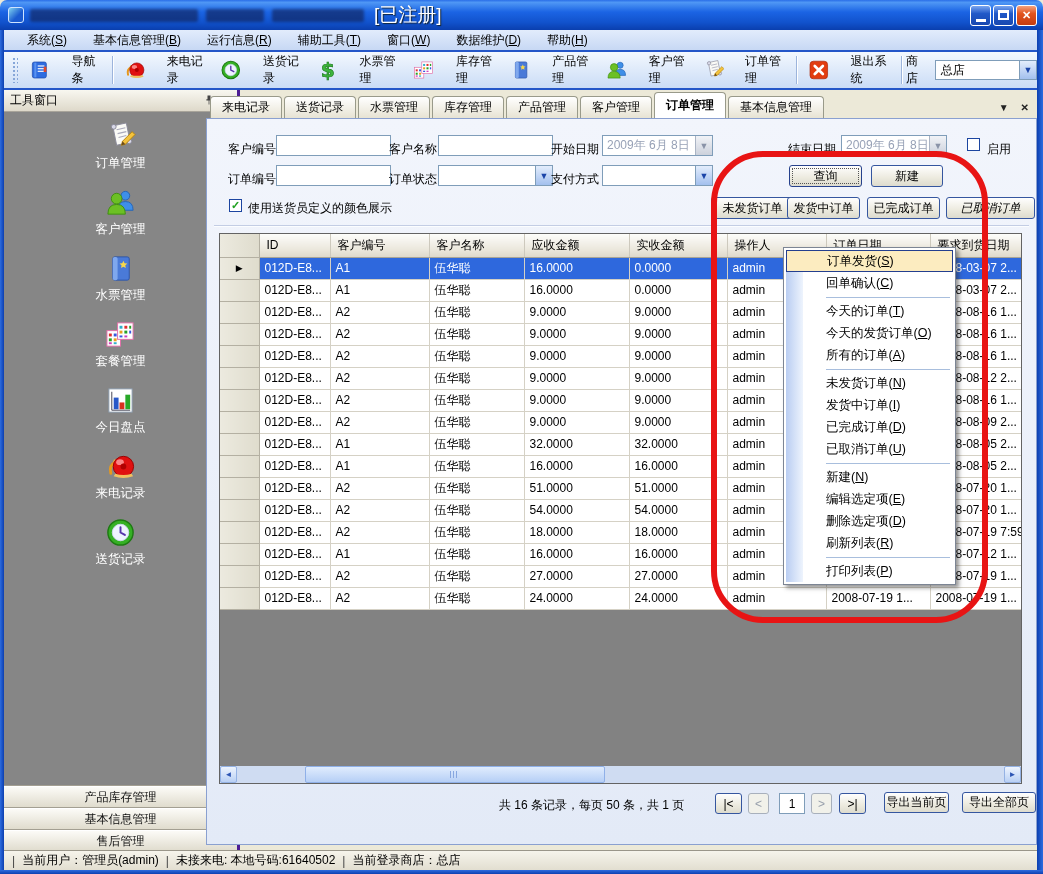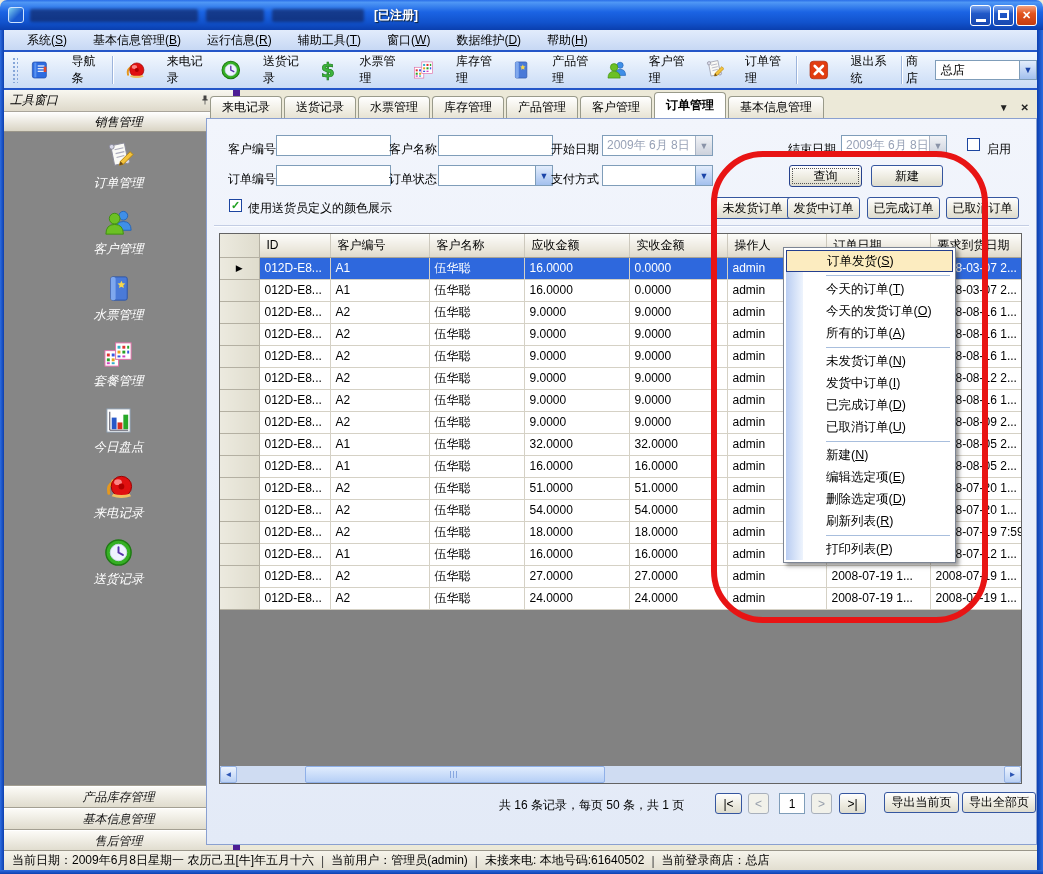--- a/index.html
+++ b/index.html
@@ -8,21 +8,21 @@
   .win { position:relative; width:1043px; height:874px; background:#ece9d8; overflow:hidden; }
 
   
   .titlebar { position:absolute; left:0; top:0; width:1043px; height:30px;
     background:linear-gradient(180deg,#2a6ee8 0%,#4f97f5 8%,#1b64e4 40%,#1152cc 75%,#0a3fae 100%);
     border-radius:7px 7px 0 0; display:flex; align-items:center; padding:0 6px 0 8px; }
   .app-icon { width:16px; height:16px; border-radius:3px; margin-right:6px;
     background:linear-gradient(135deg,#7fd2f0,#1a5ad0 60%); border:1px solid #cfe4ff; }
   .title-redacted { display:flex; gap:8px; align-items:center; margin-right:10px; }
   .title-redacted i { display:block; height:13px; background:rgba(16,26,70,.55); border-radius:2px; filter:blur(1.5px); }
-  .title-badge { color:#fff; font-weight:bold; font-size:12px; text-shadow:1px 1px 1px #123; }
+  .title-badge { color:#fff; font-weight:normal; font-size:19px; text-shadow:1px 1px 1px #123; }
   .win-btns { margin-left:auto; display:flex; gap:2px; }
   .wb { width:21px; height:21px; border:1px solid #fff; border-radius:3px; display:flex; align-items:center; justify-content:center;
     background:linear-gradient(#7ba6f0,#2058c8 40%,#1848b0); color:#fff; font-size:11px; font-weight:bold; }
   .wb.min i { display:block; width:10px; height:3px; background:#fff; margin-top:10px; }
   .wb.max i { display:block; width:11px; height:10px; border:2px solid #fff; border-top-width:3px; }
   .wb.close { background:linear-gradient(#f4a27e,#e2531e 40%,#c43c10); }
   .frame-l { position:absolute; left:0; top:30px; bottom:0; width:4px; background:linear-gradient(90deg,#2d6cdf,#0c3fb0); }
   .frame-r { position:absolute; right:0; top:30px; bottom:0; width:6px; background:linear-gradient(90deg,#0c3fb0,#2d6cdf); }
   .frame-b { position:absolute; left:0; right:0; bottom:0; height:4px; background:linear-gradient(#2d6cdf,#0c3fb0); }
 
@@ -41,21 +41,21 @@
   #toolbar-items { display:flex; align-items:center; }
   .tb-item { display:flex; align-items:center; gap:21px; padding:2px 7px; cursor:default; }
   .tb-ico { width:26px; height:26px; }
   .tb-sep { width:1px; height:28px; background:#9cb4dc; box-shadow:1px 0 0 #fff; margin:0 4px; }
   .shop { display:flex; align-items:center; gap:7px; margin-left:0; }
   .shop-combo { width:112px; height:20px; background:#fff; border:1px solid #7f9db9; display:flex; align-items:center; padding-left:5px; }
   .combo-arrow { margin-left:auto; width:17px; height:100%; display:flex; align-items:center; justify-content:center;
     background:linear-gradient(#e3edfc,#a3c0ee); border-left:1px solid #7f9db9; color:#1a44a8; font-size:9px; }
 
   
-  .sidebar { position:absolute; left:4px; top:90px; width:236px; height:762px; background:#868686; border-right:7px solid #4c1d95;font-style:italic; }
+  .sidebar { position:absolute; left:4px; top:90px; width:236px; height:762px; background:#868686; border-right:3px solid #4c1d95; }
   .sb-header { height:22px; background:linear-gradient(#f8f7f0,#ded9ca); border-bottom:1px solid #a8a49a;
     display:flex; align-items:center; padding:0 6px; color:#000; }
   .sb-header .t { flex:1; }
   .sb-hbtn { width:15px; text-align:center; color:#333; font-size:11px; font-weight:bold; }
   .sb-section { height:20px; line-height:20px; text-align:center; background:linear-gradient(#ffffff,#d9d4c4);
     border-bottom:1px solid #9a968a; color:#000; }
   .sb-body { height:629px; display:flex; flex-direction:column; align-items:center; padding-top:9px; }
   .sb-item { display:flex; flex-direction:column; align-items:center; margin-bottom:15px; cursor:default; }
   .sb-ico { width:31px; height:31px; }
   .sb-lbl { margin-top:3px; color:#fff; font-size:12.5px; }
@@ -117,21 +117,21 @@
   
   .pg-summary { position:absolute; left:292px; top:678px; color:#000; }
   .pgn { position:absolute; top:674px; height:21px; }
   .pg-first { left:508px; width:27px; }
   .pg-prev  { left:541px; width:21px; }
   .pg-next  { left:604px; width:21px; }
   .pg-last  { left:632px; width:27px; }
   .pgn.dis { border-color:#a8b0bc; color:#98a0ac; background:#f1f1ea; }
   .pg-box { position:absolute; left:572px; top:674px; width:26px; height:21px; border:1px solid #7f9db9;
     text-align:center; font:inherit; padding:0; }
-  .pg-expcur { left:677px; top:673px; width:75px; }
+  .pg-expcur { left:677px; top:673px; width:65px; }
   .pg-expall { left:755px; top:673px; width:74px; }
 
   
   .statusbar { position:absolute; left:4px; top:850px; width:1033px; height:20px;
     background:linear-gradient(#f6f4ec,#e2ded0); border-top:1px solid #9a968a;
     display:flex; align-items:center; padding:0 8px; gap:7px; color:#000; }
   .pipe { color:#444; }
 
   
   .ctxmenu { position:absolute; left:783px; top:247px; width:173px; background:#fff;
@@ -332,21 +332,20 @@
   </div>
 
   <div class="sidebar">
     <div class="sb-header">
       <span class="t">工具窗口</span>
       <span class="sb-hbtn"><svg width="12" height="12">
             <use href="#sym-pin"></use>
           </svg></span>
       <span class="sb-hbtn">✕</span>
     </div>
-    <div class="sb-section">销售管理</div>
     <div class="sb-body" id="sb-body">
         <div class="sb-item">
           <svg class="sb-ico">
             <use href="#sym-scroll"></use>
           </svg>
           <span class="sb-lbl">订单管理</span>
         </div>
         <div class="sb-item">
           <svg class="sb-ico">
             <use href="#sym-people"></use>
@@ -438,21 +437,21 @@
       <span class="fl" style="left:344px;top:52px">支付方式</span>
       <span class="fcombo" style="left:395px;top:46px;width:111px">
         <span class="combo-arrow">▼</span>
       </span>
       <button class="xpbtn focus" style="left:582px;top:46px;width:73px">查询</button>
       <button class="xpbtn" style="left:664px;top:46px;width:72px">新建</button>
 
       
       <span class="checkbox" style="left:22px;top:80px">✓</span>
       <span class="fl" style="left:41px;top:81px">使用送货员定义的颜色展示</span>
-      <span id="status-filters"><button class="xpbtn" style="left: 504px; top: 78px; width: 83px;">未发货订单</button><button class="xpbtn" style="left: 580px; top: 78px; width: 73px;">发货中订单</button><button class="xpbtn" style="left: 660px; top: 78px; width: 73px;">已完成订单</button><button class="xpbtn" style="left: 739px; top: 78px; width: 73px;">已取消订单</button></span>
+      <span id="status-filters"><button class="xpbtn" style="left: 504px; top: 78px; width: 83px;">未发货订单</button><button class="xpbtn" style="left: 580px; top: 78px; width: 73px;">发货中订单</button><button class="xpbtn" style="left: 660px; top: 78px; width: 73px;">已完成订单</button><button class="xpbtn" style="left: 739px; top: 78px; width: 89px; font-style: italic;">已取消订单</button></span>
 
       <div class="form-sep"></div>
 
       
       <div class="gridwrap">
         <table class="grid" id="grid-table">
             <colgroup>
               <col style="width: 39px;">
               <col style="width: 71px;">
               <col style="width: 99px;">
@@ -668,33 +667,33 @@
       <button class="xpbtn pgn pg-prev dis">&lt;</button>
       <input class="pg-box" value="1" style="">
       <button class="xpbtn pgn pg-next dis">&gt;</button>
       <button class="xpbtn pgn pg-last">&gt;|</button>
       <button class="xpbtn pgn pg-expcur">导出当前页</button>
       <button class="xpbtn pgn pg-expall">导出全部页</button>
     </div>
   </div>
 
   <div class="statusbar" id="statusbar">
-      <span class="seg">当前日期：2009年6月8日星期一  农历己丑[牛]年五月十六</span>
       <span class="pipe">|</span>
       <span class="seg">当前用户：管理员(admin)</span>
       <span class="pipe">|</span>
       <span class="seg">未接来电: 本地号码:61640502</span>
       <span class="pipe">|</span>
       <span class="seg">当前登录商店：总店</span>
     </div>
 
   <div class="ctxmenu">
     <div class="ctx-strip"></div>
     <div id="ctxmenu-items" style="position:relative">
         <div class="ctx-item hl">订单发货(<u>S</u>)</div>
+        <div class="ctx-item">回单确认(<u>C</u>)</div>
         <div class="ctx-sep"></div>
         <div class="ctx-item">今天的订单(<u>T</u>)</div>
         <div class="ctx-item">今天的发货订单(<u>O</u>)</div>
         <div class="ctx-item">所有的订单(<u>A</u>)</div>
         <div class="ctx-sep"></div>
         <div class="ctx-item">未发货订单(<u>N</u>)</div>
         <div class="ctx-item">发货中订单(<u>I</u>)</div>
         <div class="ctx-item">已完成订单(<u>D</u>)</div>
         <div class="ctx-item">已取消订单(<u>U</u>)</div>
         <div class="ctx-sep"></div>

